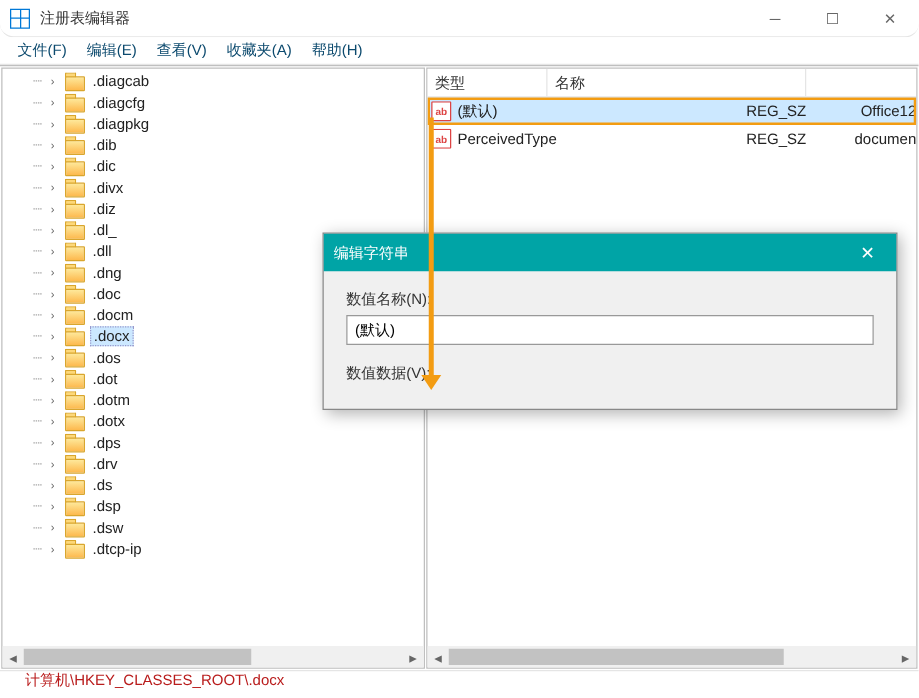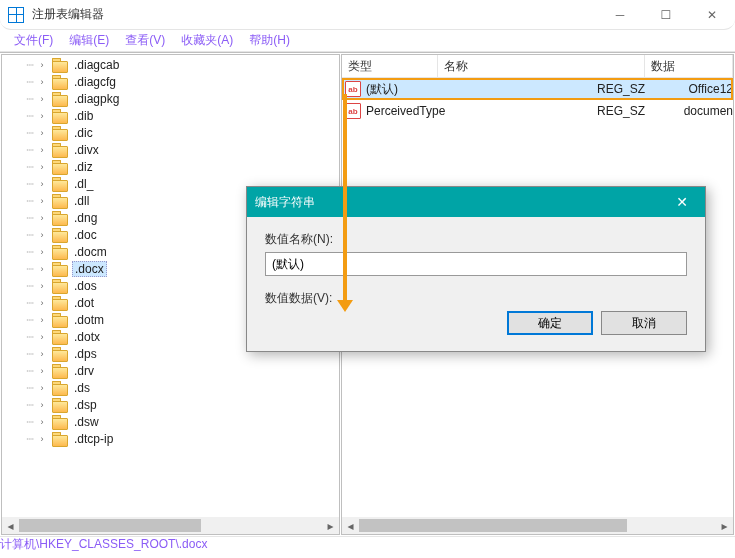--- a/index.html
+++ b/index.html
@@ -8,21 +8,21 @@
     
     .titlebar { height: 30px; display: flex; align-items: center; padding: 0 0 0 8px; background: #fff; border-bottom: 1px solid #e5e5e5; border-radius: 11px; }
     .titlebar-icon { width: 16px; height: 16px; background: #0078d7; margin-right: 8px; display: grid; grid-template-columns: 1fr 1fr; grid-template-rows: 1fr 1fr; gap: 1px; padding: 1px; }
     .titlebar-icon span { background: #fff; }
     .titlebar-title { flex: 1; font-size: 12px; color: #333; }
     .window-controls { display: flex; height: 100%; }
     .window-btn { width: 46px; height: 30px; display: flex; align-items: center; justify-content: center; color: #666; cursor: pointer; }
     
     
     .menubar { height: 22px; display: flex; align-items: center; padding: 0 6px; background: #fff; border-bottom: 1px solid #e5e5e5; }
-    .menuitem { padding: 2px 8px; cursor: pointer; font-size: 12px; color: #8b5cf6; }
+    .menuitem { padding: 2px 8px; cursor: pointer; font-size: 12px; color: #0c4a6e; }
     
     
     .content { display: flex; height: calc(100% - 30px - 22px - 22px); border-top: 1px solid #bfbfbf; }
     .tree-pane { width: 339px; border-right: 1px solid #ddd; overflow: hidden; position: relative; border: 1px solid #bfbfbf; margin: 1px; }
     .tree-scroll { height: calc(100% - 17px); overflow: hidden; padding-top: 1px; }
     .tree-item { display: flex; align-items: center; height: 17px; padding-left: 22px; white-space: nowrap; cursor: pointer; }
     .tree-item.selected .tree-label { background: #cce8ff; border: 1px dotted #99c; }
     .tree-caret { width: 12px; display: inline-flex; justify-content: center; color: #666; font-size: 9px; }
     .tree-dash { width: 12px; display: inline-flex; justify-content: center; color: #aaa; }
     .folder-icon { width: 16px; height: 13px; margin: 0 4px; display: inline-block; position: relative; }
@@ -38,24 +38,24 @@
     .list-pane { flex: 1; border: 1px solid #bfbfbf; margin: 1px 1px 1px 0; position: relative; overflow: hidden; }
     .list-header { display: flex; height: 23px; background: #fff; border-bottom: 1px solid #e5e5e5; }
     .list-col { padding: 3px 6px; font-size: 12px; color: #333; border-right: 1px solid #e5e5e5; }
     .list-row { display: flex; height: 22px; align-items: center; }
     .list-row.highlighted { background: #cce8ff; outline: 2px solid #f39c12; outline-offset: -2px; }
     .reg-icon { width: 16px; height: 16px; margin: 0 5px 0 3px; display: inline-flex; align-items: center; justify-content: center; background: #fff; border: 1px solid #d44; font-size: 8px; color: #d44; font-weight: bold; border-radius: 1px; }
     .list-cell { font-size: 12px; color: #222; overflow: hidden; white-space: nowrap; text-align: right; }
     .list-hscroll { position: absolute; bottom: 0; left: 0; right: 0; height: 17px; background: #f0f0f0; display: flex; }
     
     
-    .statusbar { height: 16px; display: flex; align-items: center; padding: 0 0; font-size: 12px; color: #8b5cf6; background: #fff; border-top: 1px solid #e5e5e5; }
-    
-    
-    .dialog { position: absolute; left: 246px; top: 186px; width: 460px; background: #f0f0f0; border: 1px solid #888; box-shadow: 3px 3px 12px rgba(0,0,0,.3); }
+    .statusbar { height: 16px; display: flex; align-items: center; padding: 0 20px; font-size: 12px; color: #b91c1c; background: #fff; border-top: 1px solid #e5e5e5; }
+    
+    
+    .dialog { position: absolute; left: 258px; top: 186px; width: 460px; background: #f0f0f0; border: 1px solid #888; box-shadow: 3px 3px 12px rgba(0,0,0,.3); }
     .dlg-title { height: 30px; background: #00a4a6; color: #fff; display: flex; align-items: center; padding: 0 8px; font-size: 12px; }
     .dlg-title-text { flex: 1; }
     .dlg-close { width: 30px; text-align: center; cursor: pointer; font-size: 14px; }
     .dlg-body { padding: 14px 18px 16px; }
     .dlg-label { font-size: 12px; color: #333; margin-bottom: 4px; display: block; }
     .dlg-input { width: 100%; height: 24px; border: 1px solid #999; padding: 2px 6px; font-size: 12px; background: #fff; margin-bottom: 14px; }
     .dlg-input-wrap { position: relative; margin-bottom: 14px; }
     .dlg-input-wrap.boxed { border: 3px solid #f39c12; padding: 3px; margin-bottom: 14px; width: fit-content; width: 100%; }
     .dlg-input-wrap.boxed .dlg-input { margin-bottom: 0; }
     .selected-text { background: #0078d7; color: #fff; padding: 1px 2px; display: inline-block; }
@@ -242,21 +242,20 @@
           <div class="hscroll-thumb"></div>
         </div>
       <div class="hscroll-btn">▸</div>
     </div>
   </div>
 
   <div class="list-pane">
     <div class="list-header">
       <div class="list-col" style="width:96px">类型</div>
       <div class="list-col" style="width:207px">名称</div>
-      <div class="list-col" style="flex:1">数据</div>
     </div>
     <div id="list-rows">
         <div class="list-row highlighted">
           <div class="list-cell" style="width:207px;display:flex;align-items:center">
             <span class="reg-icon">ab</span>
             <span>(默认)</span>
           </div>
           <div class="list-cell" style="width:96px;padding-left:6px">REG_SZ</div>
           <div class="list-cell" style="flex:1;padding-left:6px">Office12</div>
         </div>
@@ -289,18 +288,14 @@
   <div class="dlg-title">
     <span class="dlg-title-text">编辑字符串</span>
     <span class="dlg-close">✕</span>
   </div>
   <div class="dlg-body">
     <label class="dlg-label">数值名称(N):</label>
     <input class="dlg-input" readonly="" value="(默认)" style="">
     
     <label class="dlg-label">数值数据(V):</label>
     
-    <div class="dlg-buttons">
-      <button class="dlg-btn primary">确定</button>
-      <button class="dlg-btn">取消</button>
-    </div>
   </div>
 </div>
 
 </body></html>

